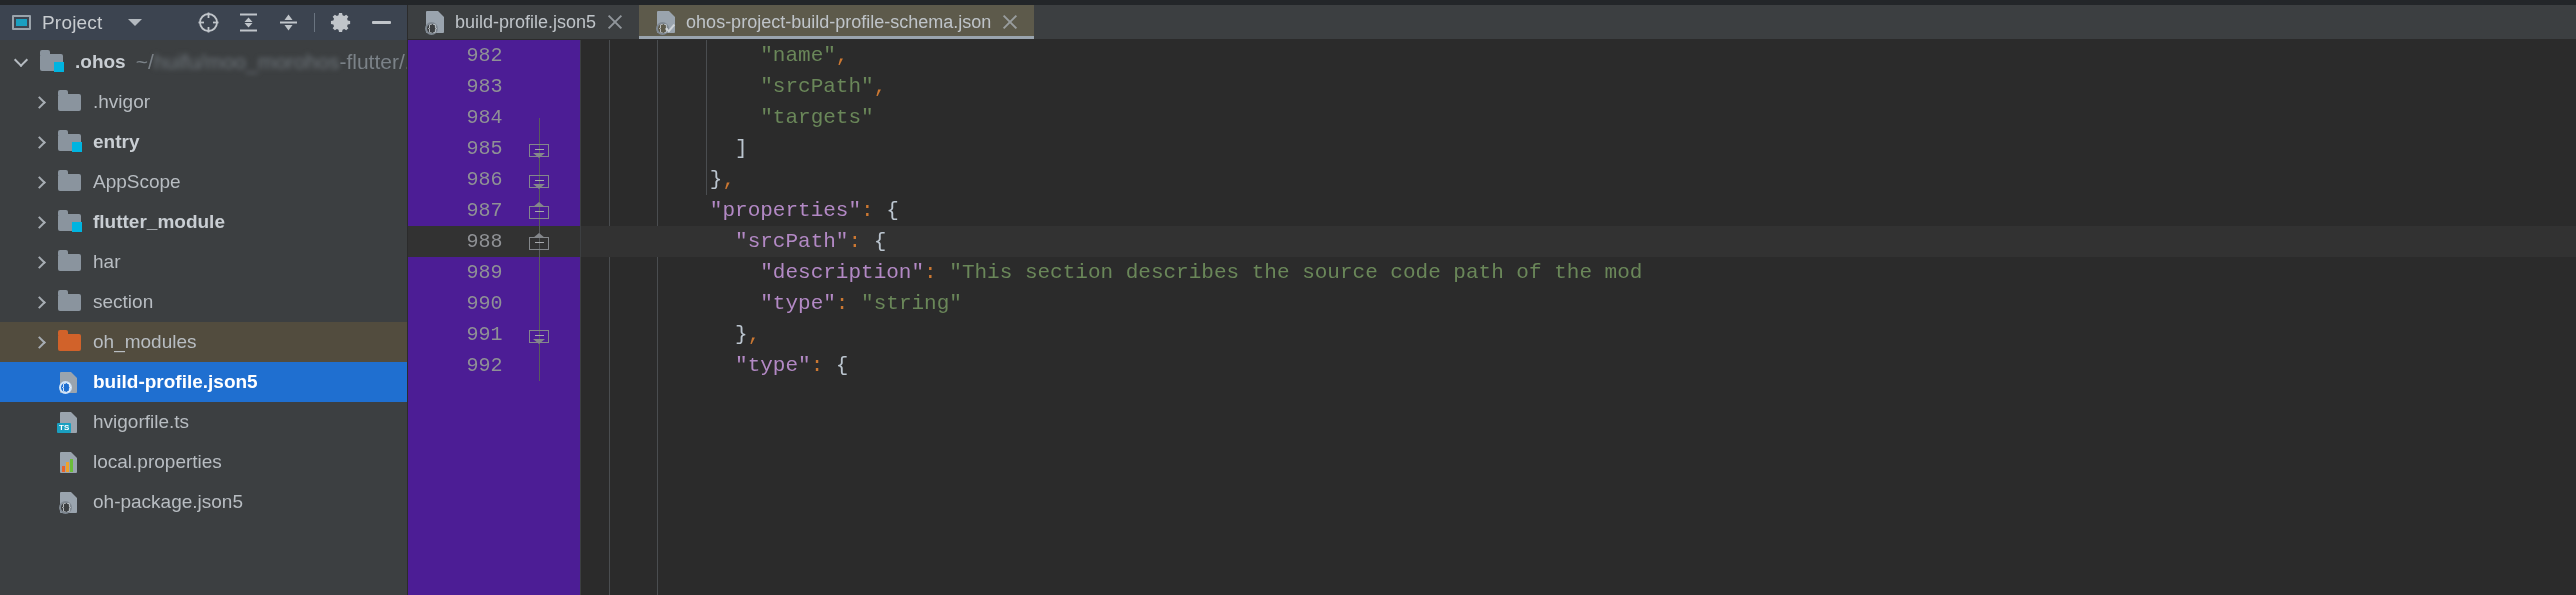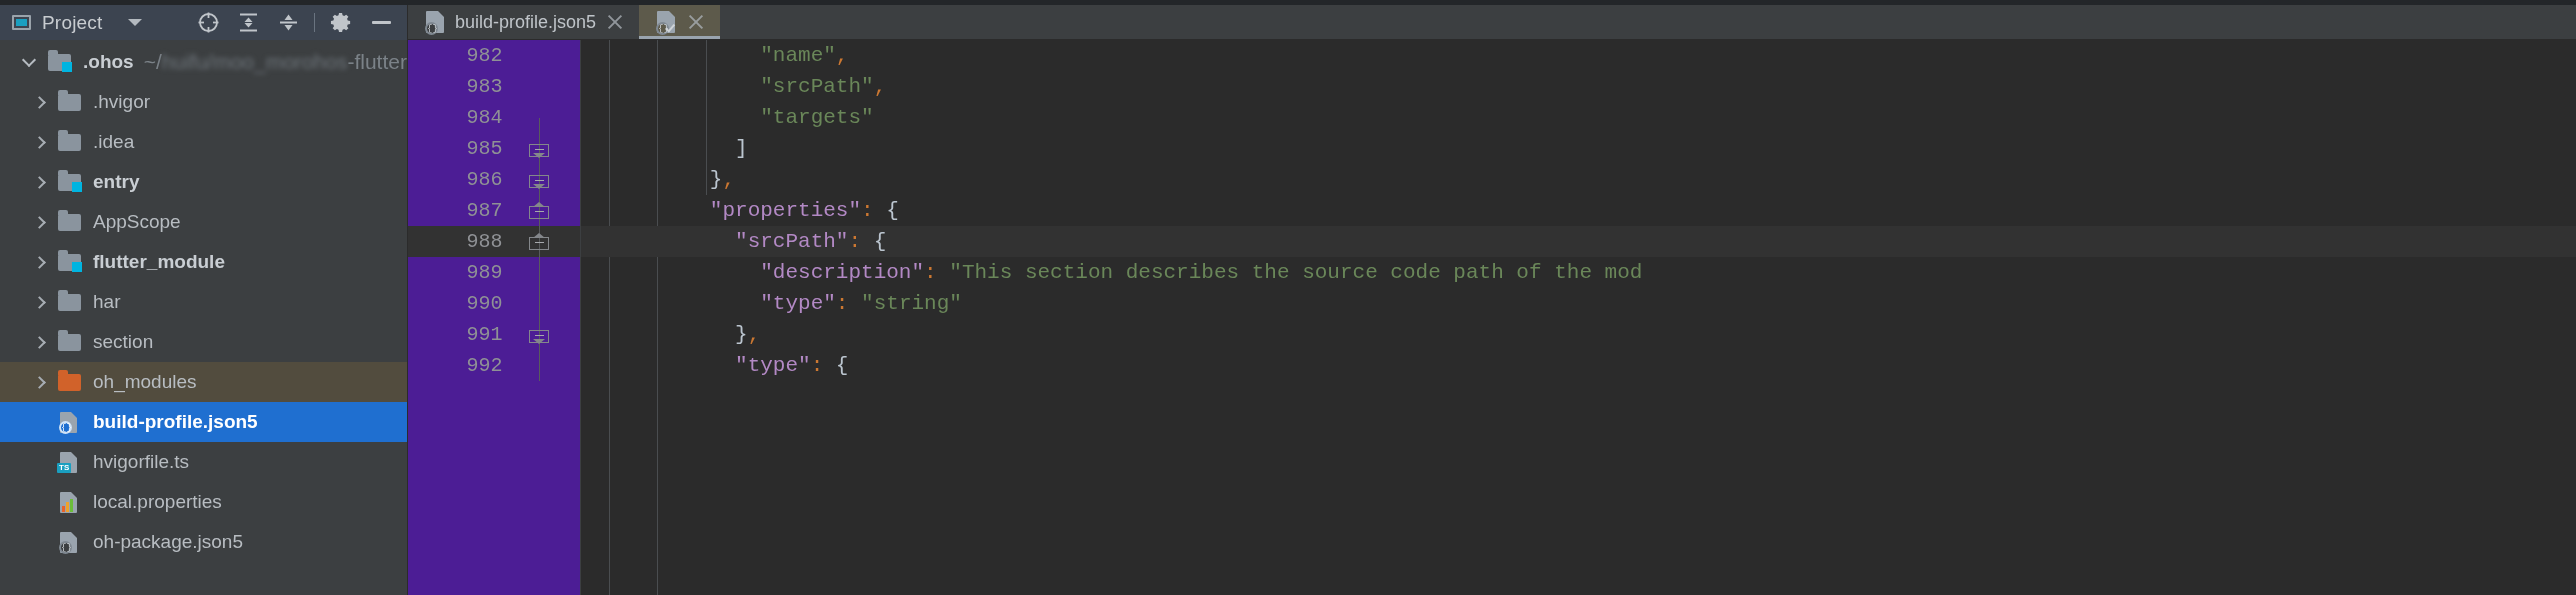--- a/index.html
+++ b/index.html
@@ -82,21 +82,21 @@
     width: 7px; height: 7px;
     border-right: 2px solid #a7adb3; border-top: 2px solid #a7adb3;
     transform: rotate(45deg);
   }
   .chev-d::before {
     content: ""; display: block;
     width: 8px; height: 8px;
     border-right: 2px solid #b6bcc2; border-bottom: 2px solid #b6bcc2;
     transform: rotate(45deg); margin-top: -4px;
   }
-  .ind-1 { padding-left: 12px; }
+  .ind-1 { padding-left: 4px; }
   .ind-2 { padding-left: 22px; }
 
   .ico { width: 30px; flex: 0 0 30px; position: relative; height: 22px; margin-right: 7px; }
   
   .folder {
     position: absolute; left: 2px; top: 3px;
     width: 23px; height: 17px; border-radius: 2px;
     background: #8a949e;
   }
   .folder::before {
@@ -346,29 +346,20 @@
         <div class="row ind-2">
           <span class="twisty">
               <i class="chev-r"></i>
             </span>
           <span class="ico">
               <span class="folder"></span>
             </span>
           <span class="lbl">.hvigor</span>
         </div>
 
-        <div class="row ind-2">
-          <span class="twisty">
-              <i class="chev-r"></i>
-            </span>
-          <span class="ico">
-              <span class="folder"></span>
-            </span>
-          <span class="lbl">.idea</span>
-        </div>
 
         <div class="row ind-2">
           <span class="twisty">
               <i class="chev-r"></i>
             </span>
           <span class="ico">
               <span class="folder">
                 <span class="badge-cyan"></span>
               </span>
             </span>
@@ -481,20 +472,21 @@
           </span>
           <span>build-profile.json5</span>
           <span class="tab-close"></span>
         </div>
         <div class="tab active">
           <span class="tab-ico">
             <span class="file"></span>
               <span class="json-mark">{}</span>
               <span class="chk"></span>
           </span>
+          <span>ohos-project-build-profile-schema.json</span>
           <span class="tab-close"></span>
         </div>
       </div>
 
       <div class="code-pane">
 
         <div class="gutter">
           <div class="gut-row">
               <span class="gut-num">982</span>
               <span class="fold-col"></span>

